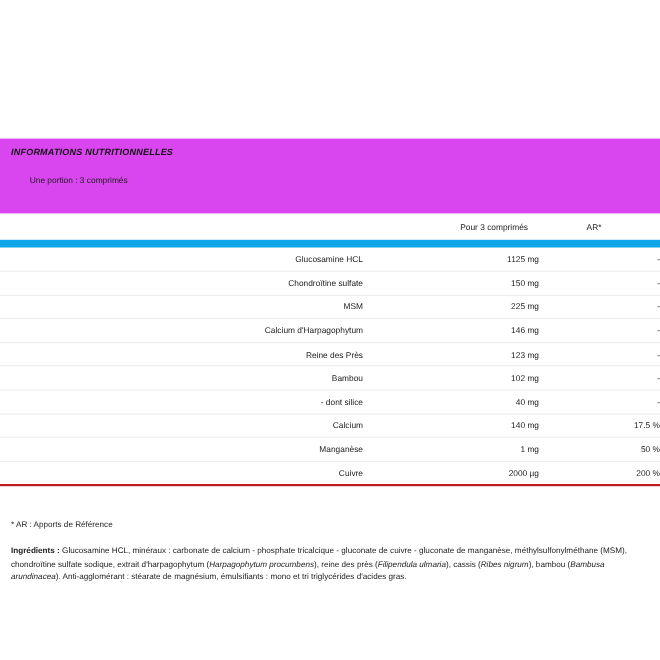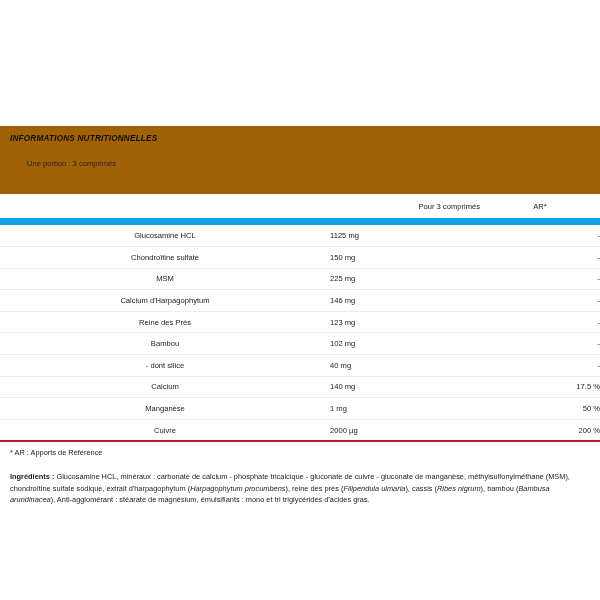--- a/index.html
+++ b/index.html
@@ -22,21 +22,21 @@
     box-sizing: border-box;
   }
 
   
   .top-spacer {
     height: 126px;
   }
 
   
   .nutri-header {
-    background: #a16207;
+    background: #d946ef;
     padding: 8px 10px 9px 10px;
     box-sizing: border-box;
   }
   .nutri-header .title {
     font-style: italic;
     font-weight: bold;
     font-size: 8.2px;
     letter-spacing: 0.2px;
     color: #111;
     margin: 0 0 7px 0;
@@ -77,34 +77,35 @@
   thead th.h-amount { text-align: right; padding-right: 10px; }
   thead th.h-ar { text-align: center; padding-right: 10px; }
 
   tbody td {
     height: 20.6px;
     border-bottom: 1px solid #ededed;
   }
   tbody tr:last-child td {
     border-bottom: 2px solid #b91c1c;
   }
-  td.t-name { padding-left: 10px; text-align: center; }
-  td.t-amount { padding-right: 10px; }
+  td.t-name { padding-left: 10px; text-align: right; }
+  td.t-amount { text-align: right; padding-right: 10px; }
   td.t-ar { text-align: right; padding-right: 10px; }
 
   tbody tr.group-start td {
     border-top: 1px solid #dddddd;
   }
 
   
   .footnote {
     font-size: 7.4px;
     color: #222;
     padding: 7px 10px 0 10px;
     line-height: 1.2;
+    margin-top: 24px;
   }
 
   
   .ingredients {
     font-size: 7.4px;
     color: #222;
     padding: 13px 14px 0 10px;
     line-height: 1.55;
     text-align: left;
   }

